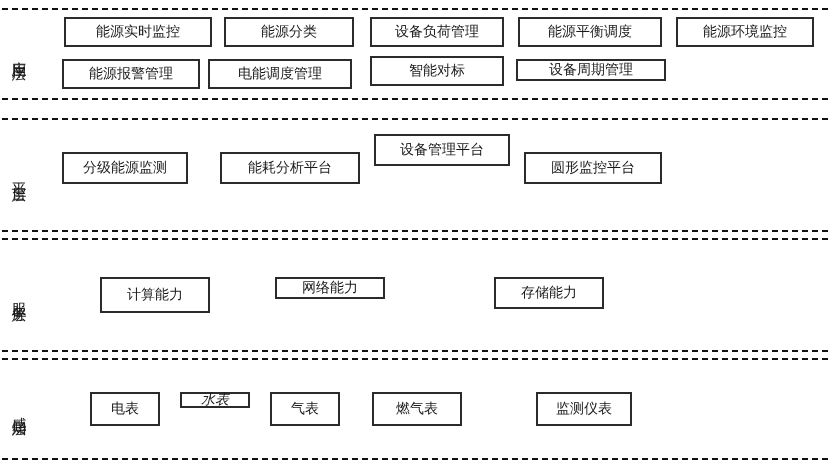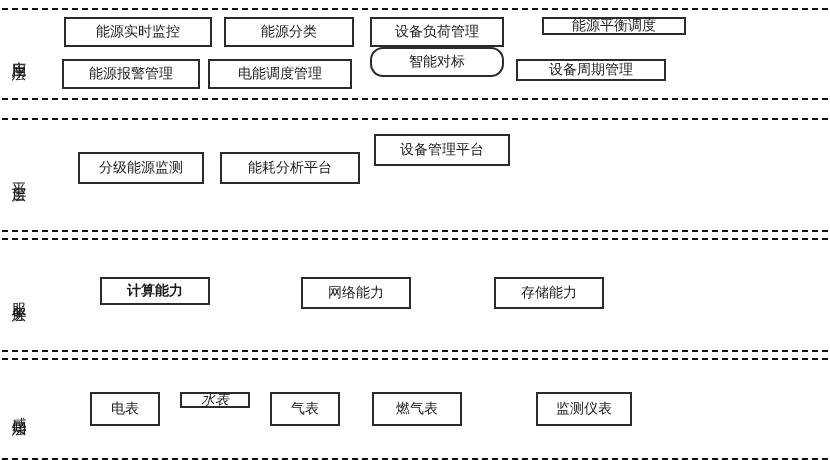--- a/index.html
+++ b/index.html
@@ -53,38 +53,40 @@
 </head>
 <body>
 
 <div class="canvas">
 
   <section class="layer" style="top:8px; height:88px;">
     <div class="layer-label">应用层</div>
     <div class="box" style="left:62px;  top:7px;  width:148px; height:30px;">能源实时监控</div>
     <div class="box" style="left:222px; top:7px;  width:130px; height:30px;">能源分类</div>
     <div class="box" style="left:368px; top:7px;  width:134px; height:30px;">设备负荷管理</div>
-    <div class="box" style="left:540px; top:7px;  width:144px; height:18px;">能源平衡调度</div>
+    <div class="box" style="left:516px; top:7px;  width:144px; height:30px;">能源平衡调度</div>
+    <div class="box" style="left:674px; top:7px;  width:138px; height:30px;">能源环境监控</div>
     <div class="box" style="left:60px;  top:49px; width:138px; height:30px;">能源报警管理</div>
     <div class="box" style="left:206px; top:49px; width:144px; height:30px;">电能调度管理</div>
-    <div class="box" style="left:368px; top:37px; width:134px; height:30px;border-radius:13px;">智能对标</div>
+    <div class="box" style="left:368px; top:46px; width:134px; height:30px;">智能对标</div>
     <div class="box" style="left:514px; top:49px; width:150px; height:22px;">设备周期管理</div>
   </section>
 
   <section class="layer" style="top:118px; height:110px;">
     <div class="layer-label">平台层</div>
-    <div class="box" style="left:76px;  top:32px; width:126px; height:32px;">分级能源监测</div>
+    <div class="box" style="left:60px;  top:32px; width:126px; height:32px;">分级能源监测</div>
     <div class="box" style="left:218px; top:32px; width:140px; height:32px;">能耗分析平台</div>
     <div class="box" style="left:372px; top:14px; width:136px; height:32px;">设备管理平台</div>
+    <div class="box" style="left:522px; top:32px; width:138px; height:32px;">圆形监控平台</div>
   </section>
 
   <section class="layer" style="top:238px; height:110px;">
     <div class="layer-label">服务层</div>
-    <div class="box" style="left:98px;  top:37px; width:110px; height:28px;font-weight:bold;">计算能力</div>
-    <div class="box" style="left:299px; top:37px; width:110px; height:32px;">网络能力</div>
+    <div class="box" style="left:98px;  top:37px; width:110px; height:36px;">计算能力</div>
+    <div class="box" style="left:273px; top:37px; width:110px; height:22px;">网络能力</div>
     <div class="box" style="left:492px; top:37px; width:110px; height:32px;">存储能力</div>
   </section>
 
   <section class="layer" style="top:358px; height:98px;">
     <div class="layer-label">感知层</div>
     <div class="box" style="left:88px;  top:32px; width:70px;  height:34px;">电表</div>
     <div class="box" style="left:178px; top:32px; width:70px;  height:16px;font-style:italic;">水表</div>
     <div class="box" style="left:268px; top:32px; width:70px;  height:34px;">气表</div>
     <div class="box" style="left:370px; top:32px; width:90px;  height:34px;">燃气表</div>
     <div class="box" style="left:534px; top:32px; width:96px;  height:34px;">监测仪表</div>

